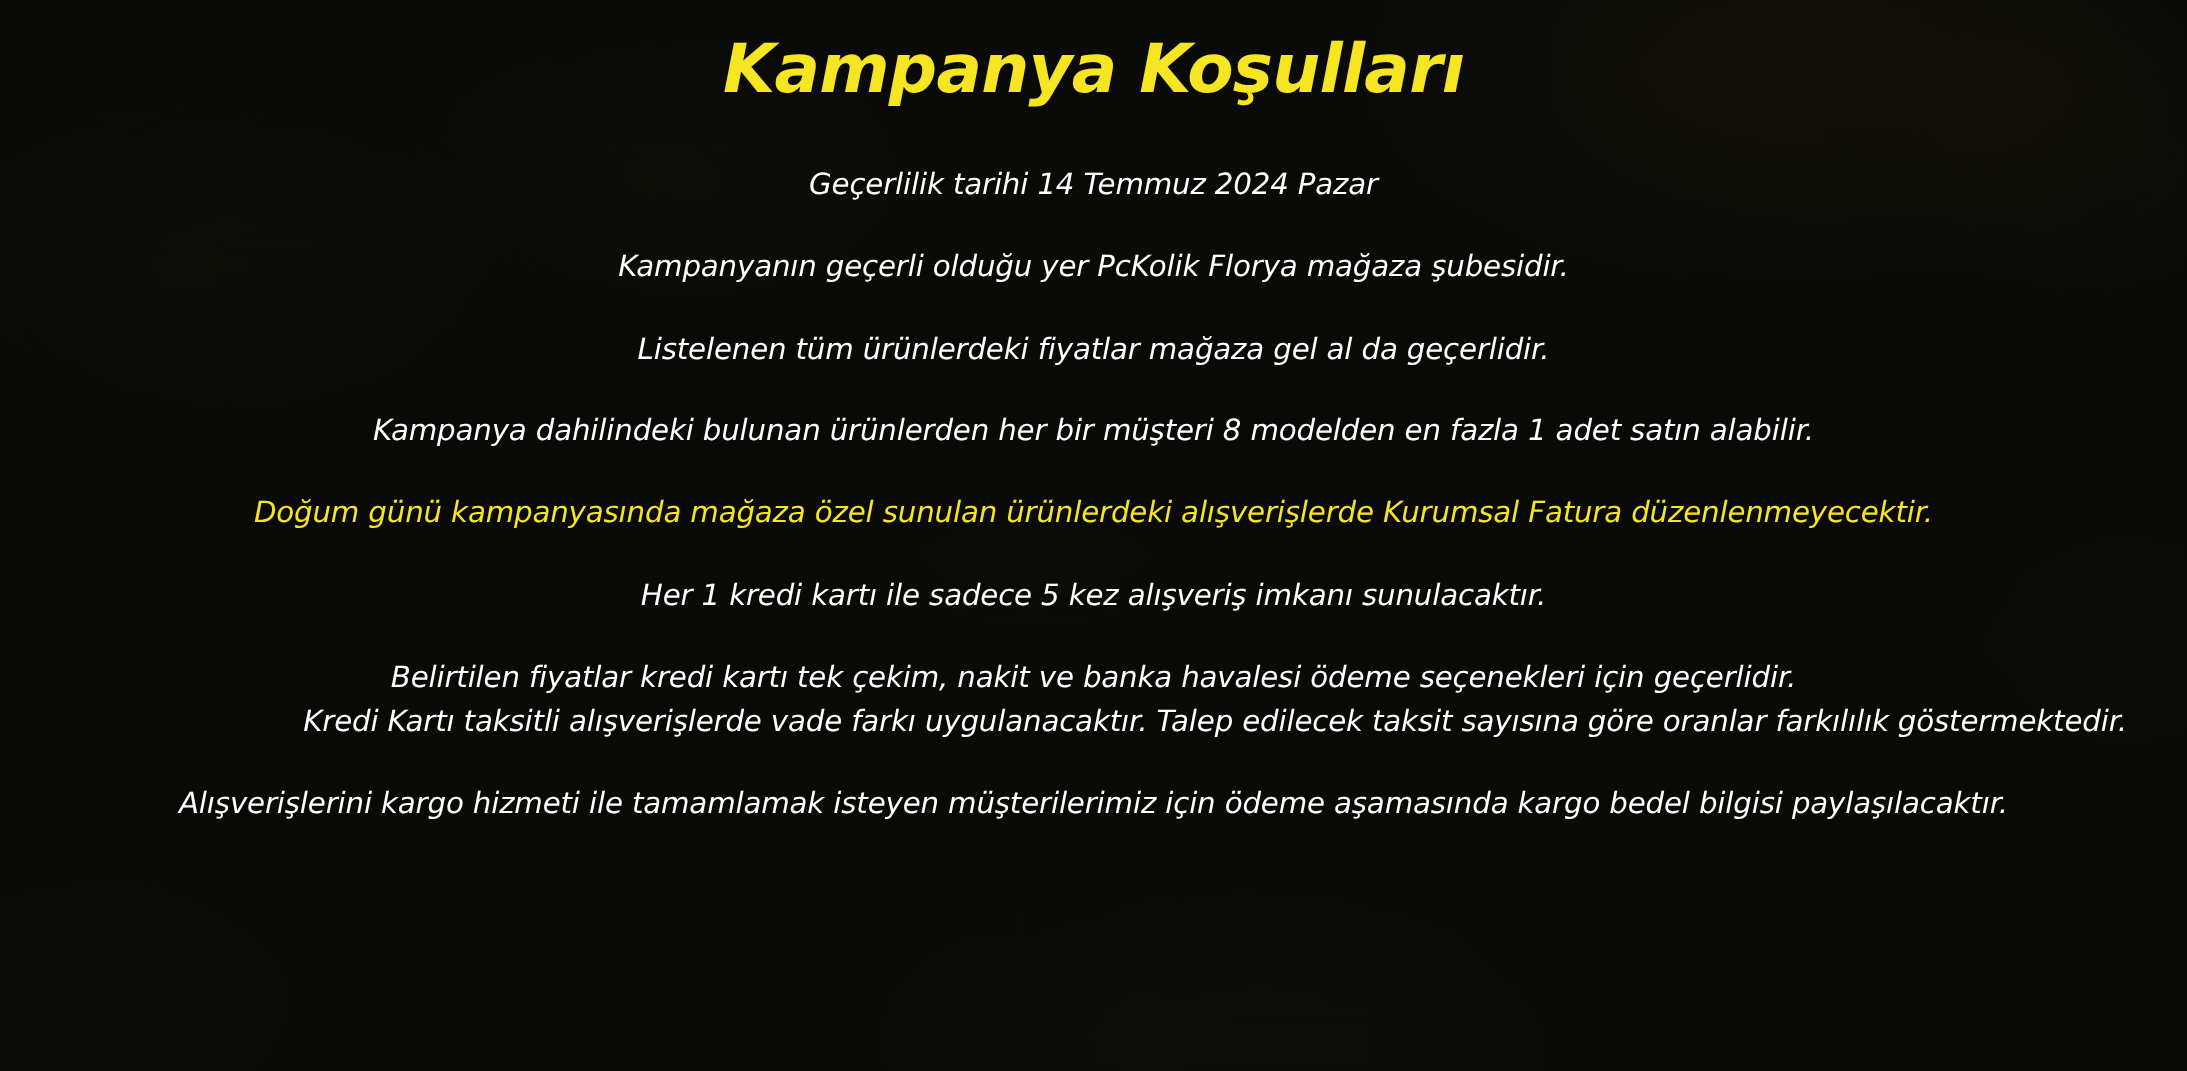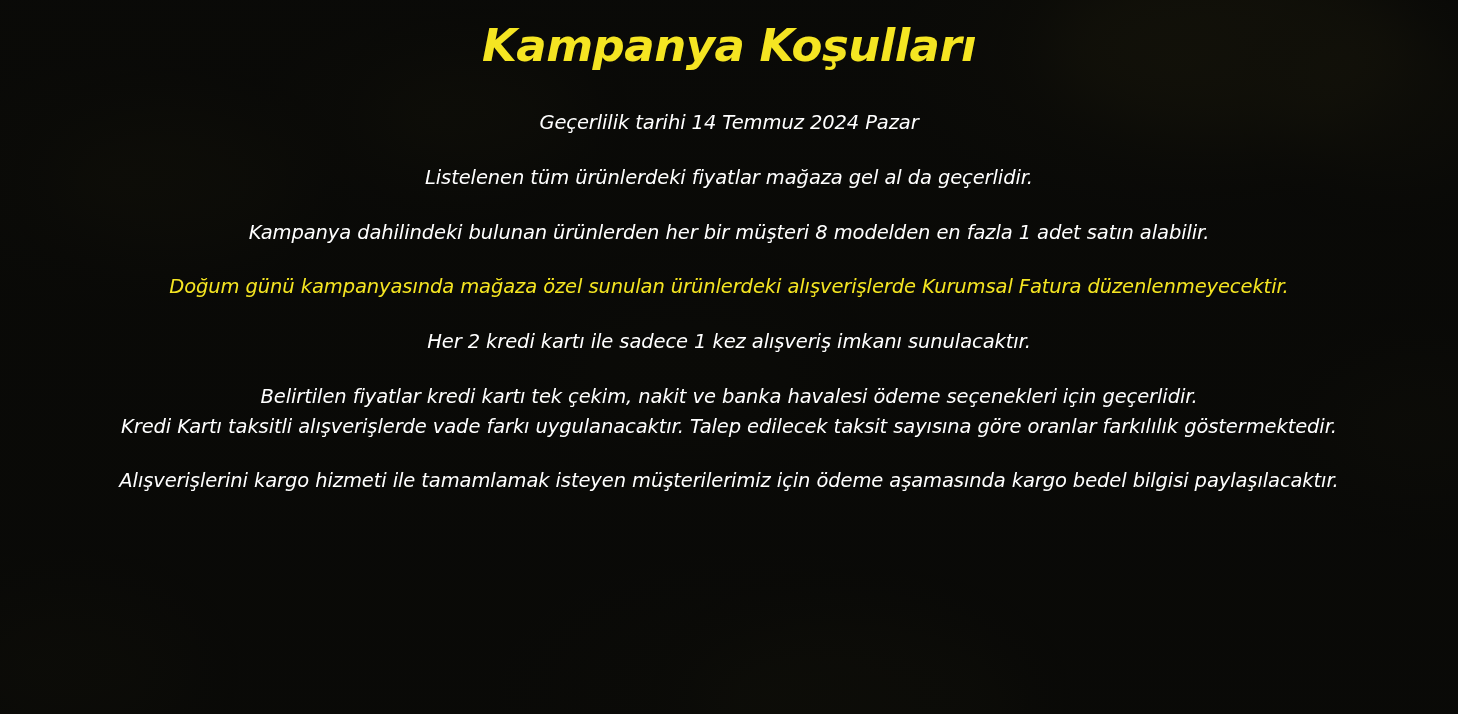--- a/index.html
+++ b/index.html
@@ -89,20 +89,21 @@
 
   .line.highlight {
     color: #f5e522;
   }
 
   .line.tight {
     margin-bottom: 4px;
   }
   .line.tight-follow {
     margin-bottom: 29px;
+    text-align: right;
   }
 </style>
 </head>
 <body>
 
 <div class="page">
 
   <div class="bg-blobs">
     <div class="blob" style="left:1050px; top:-40px; width:360px; height:180px; background:rgba(150,136,48,0.28);"></div>
     <div class="blob" style="left:1290px; top:30px; width:200px; height:150px; background:rgba(130,118,44,0.22);"></div>
@@ -118,28 +119,29 @@
 
   <div class="content">
 
     <h1 class="title">Kampanya Koşulları</h1>
 
     <div class="lines">
 
       <p class="line">Geçerlilik tarihi 14 Temmuz 2024 Pazar</p>
 
 
+      <p class="line">Kampanyanın geçerli olduğu yer PcKolik Florya mağaza şubesidir.</p>
 
       <p class="line">Listelenen tüm ürünlerdeki fiyatlar mağaza gel al da geçerlidir.</p>
 
       <p class="line">Kampanya dahilindeki bulunan ürünlerden her bir müşteri 8 modelden en fazla 1 adet satın alabilir.</p>
 
       <p class="line highlight">Doğum günü kampanyasında mağaza özel sunulan ürünlerdeki alışverişlerde Kurumsal Fatura düzenlenmeyecektir.</p>
 
-      <p class="line">Her 2 kredi kartı ile sadece 1 kez alışveriş imkanı sunulacaktır.</p>
+      <p class="line">Her 1 kredi kartı ile sadece 5 kez alışveriş imkanı sunulacaktır.</p>
 
 
       <p class="line tight">Belirtilen fiyatlar kredi kartı tek çekim, nakit ve banka havalesi ödeme seçenekleri için geçerlidir.</p>
 
       <p class="line tight-follow">Kredi Kartı taksitli alışverişlerde vade farkı uygulanacaktır.  Talep edilecek taksit sayısına göre oranlar farkılılık göstermektedir.</p>
 
 
       <p class="line">Alışverişlerini kargo hizmeti ile tamamlamak isteyen müşterilerimiz için ödeme aşamasında kargo bedel bilgisi paylaşılacaktır.</p>
 
     </div>

